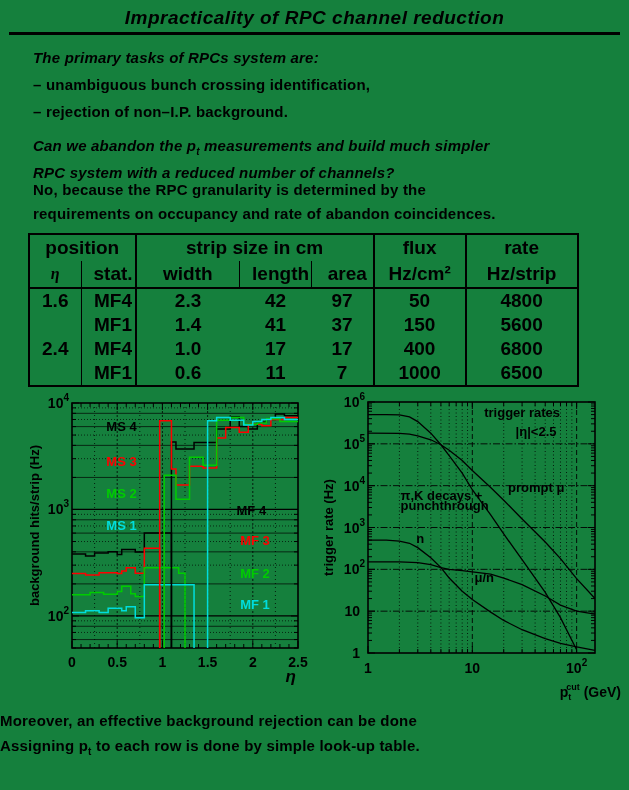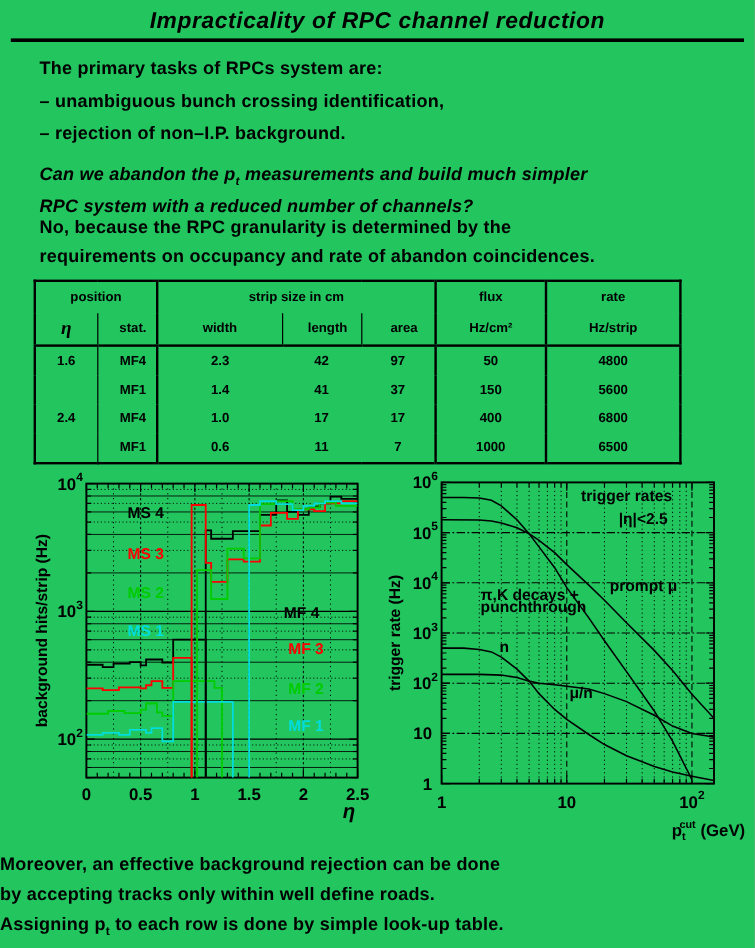--- a/index.html
+++ b/index.html
@@ -1,29 +1,29 @@
 <!DOCTYPE html>
 <html><head>
 <meta charset="utf-8">
 <style>
   html,body{margin:0;padding:0;background:#9a9a9a;}
-  .page{width:629px;height:790px;background:#22c55e;color:#000;position:relative;overflow:hidden;
+  .page{width:629px;height:790px;background:#15803d;color:#000;position:relative;overflow:hidden;
         font-family:"Liberation Sans",sans-serif;font-weight:bold;margin:0 auto;}
   h1.title{margin:0;padding-top:7px;text-align:center;font-size:19px;font-style:italic;letter-spacing:.5px;}
   .rule{height:3px;background:#000;margin:3px 9px 0 9px;}
   p{margin:0;font-size:15px;letter-spacing:.2px;}
-  .lead{margin:14px 0 0 33px;}
+  .lead{margin:14px 0 0 33px;font-style:italic;}
   .bullet{margin:10px 0 0 33px;}
   .q{margin-left:33px;font-style:italic;}
   .q1{margin-top:17px}.q2{margin-top:7px}
   .s{margin-left:33px;}
   .s1{}.s2{margin-top:7px}
   sub.pt{font-size:10px;font-weight:bold;}
   table{border-collapse:collapse;margin:11px 0 0 28px;border:2px solid #000;table-layout:fixed;}
-  th,td{font-size:11px;font-weight:bold;text-align:center;padding:0 2px;}
+  th,td{font-size:19px;font-weight:bold;text-align:center;padding:0 2px;}
   thead th{height:26px;}
   tbody td{height:24px;}
   thead tr:last-child th{border-bottom:2px solid #000;}
   .bL{border-left:2px solid #000;}
   .tL{border-left:1px solid #000;padding-left:12px;}
   .eta-cell{font-style:italic;font-family:"Liberation Serif",serif;font-size:16px;}
   .plots{position:relative;height:318px;margin-top:3px;}
   #chart-0{position:absolute;left:28px;top:0;}
   #chart-1{position:absolute;left:322px;top:0;}
   .f{}
@@ -492,16 +492,15 @@
           <text x="193.60362124185937" y="46.46684899617068" font-size="13" font-weight="bold" fill="#000" text-anchor="start">|η|&lt;2.5</text>
           <text x="186.03546371436596" y="102.1467319927369" font-size="13" font-weight="bold" fill="#000" text-anchor="start">prompt μ</text>
           <text x="78.52075305443125" y="109.77463070798748" font-size="13" font-weight="bold" fill="#000" text-anchor="start">π,K decays +</text>
           <text x="78.52075305443125" y="119.79421427364355" font-size="13" font-weight="bold" fill="#000" text-anchor="start">punchthrough</text>
           <text x="94.23526820681798" y="153.26073801835452" font-size="13" font-weight="bold" fill="#000" text-anchor="start">n</text>
           <text x="152.52584992665714" y="191.92642148527653" font-size="13" font-weight="bold" fill="#000" text-anchor="start">μ/n</text>
         </svg></div>
   </div>
 
   <p class="f f1">Moreover, an effective background rejection can be done</p>
-  <p class="f f2">by accepting tracks only within well define roads.</p>
   <p class="f f3"><span>Assigning p</span><sub class="pt">t</sub><span> to each row is done by simple look-up table.</span></p>
 
 </div>
 
 </body></html>

